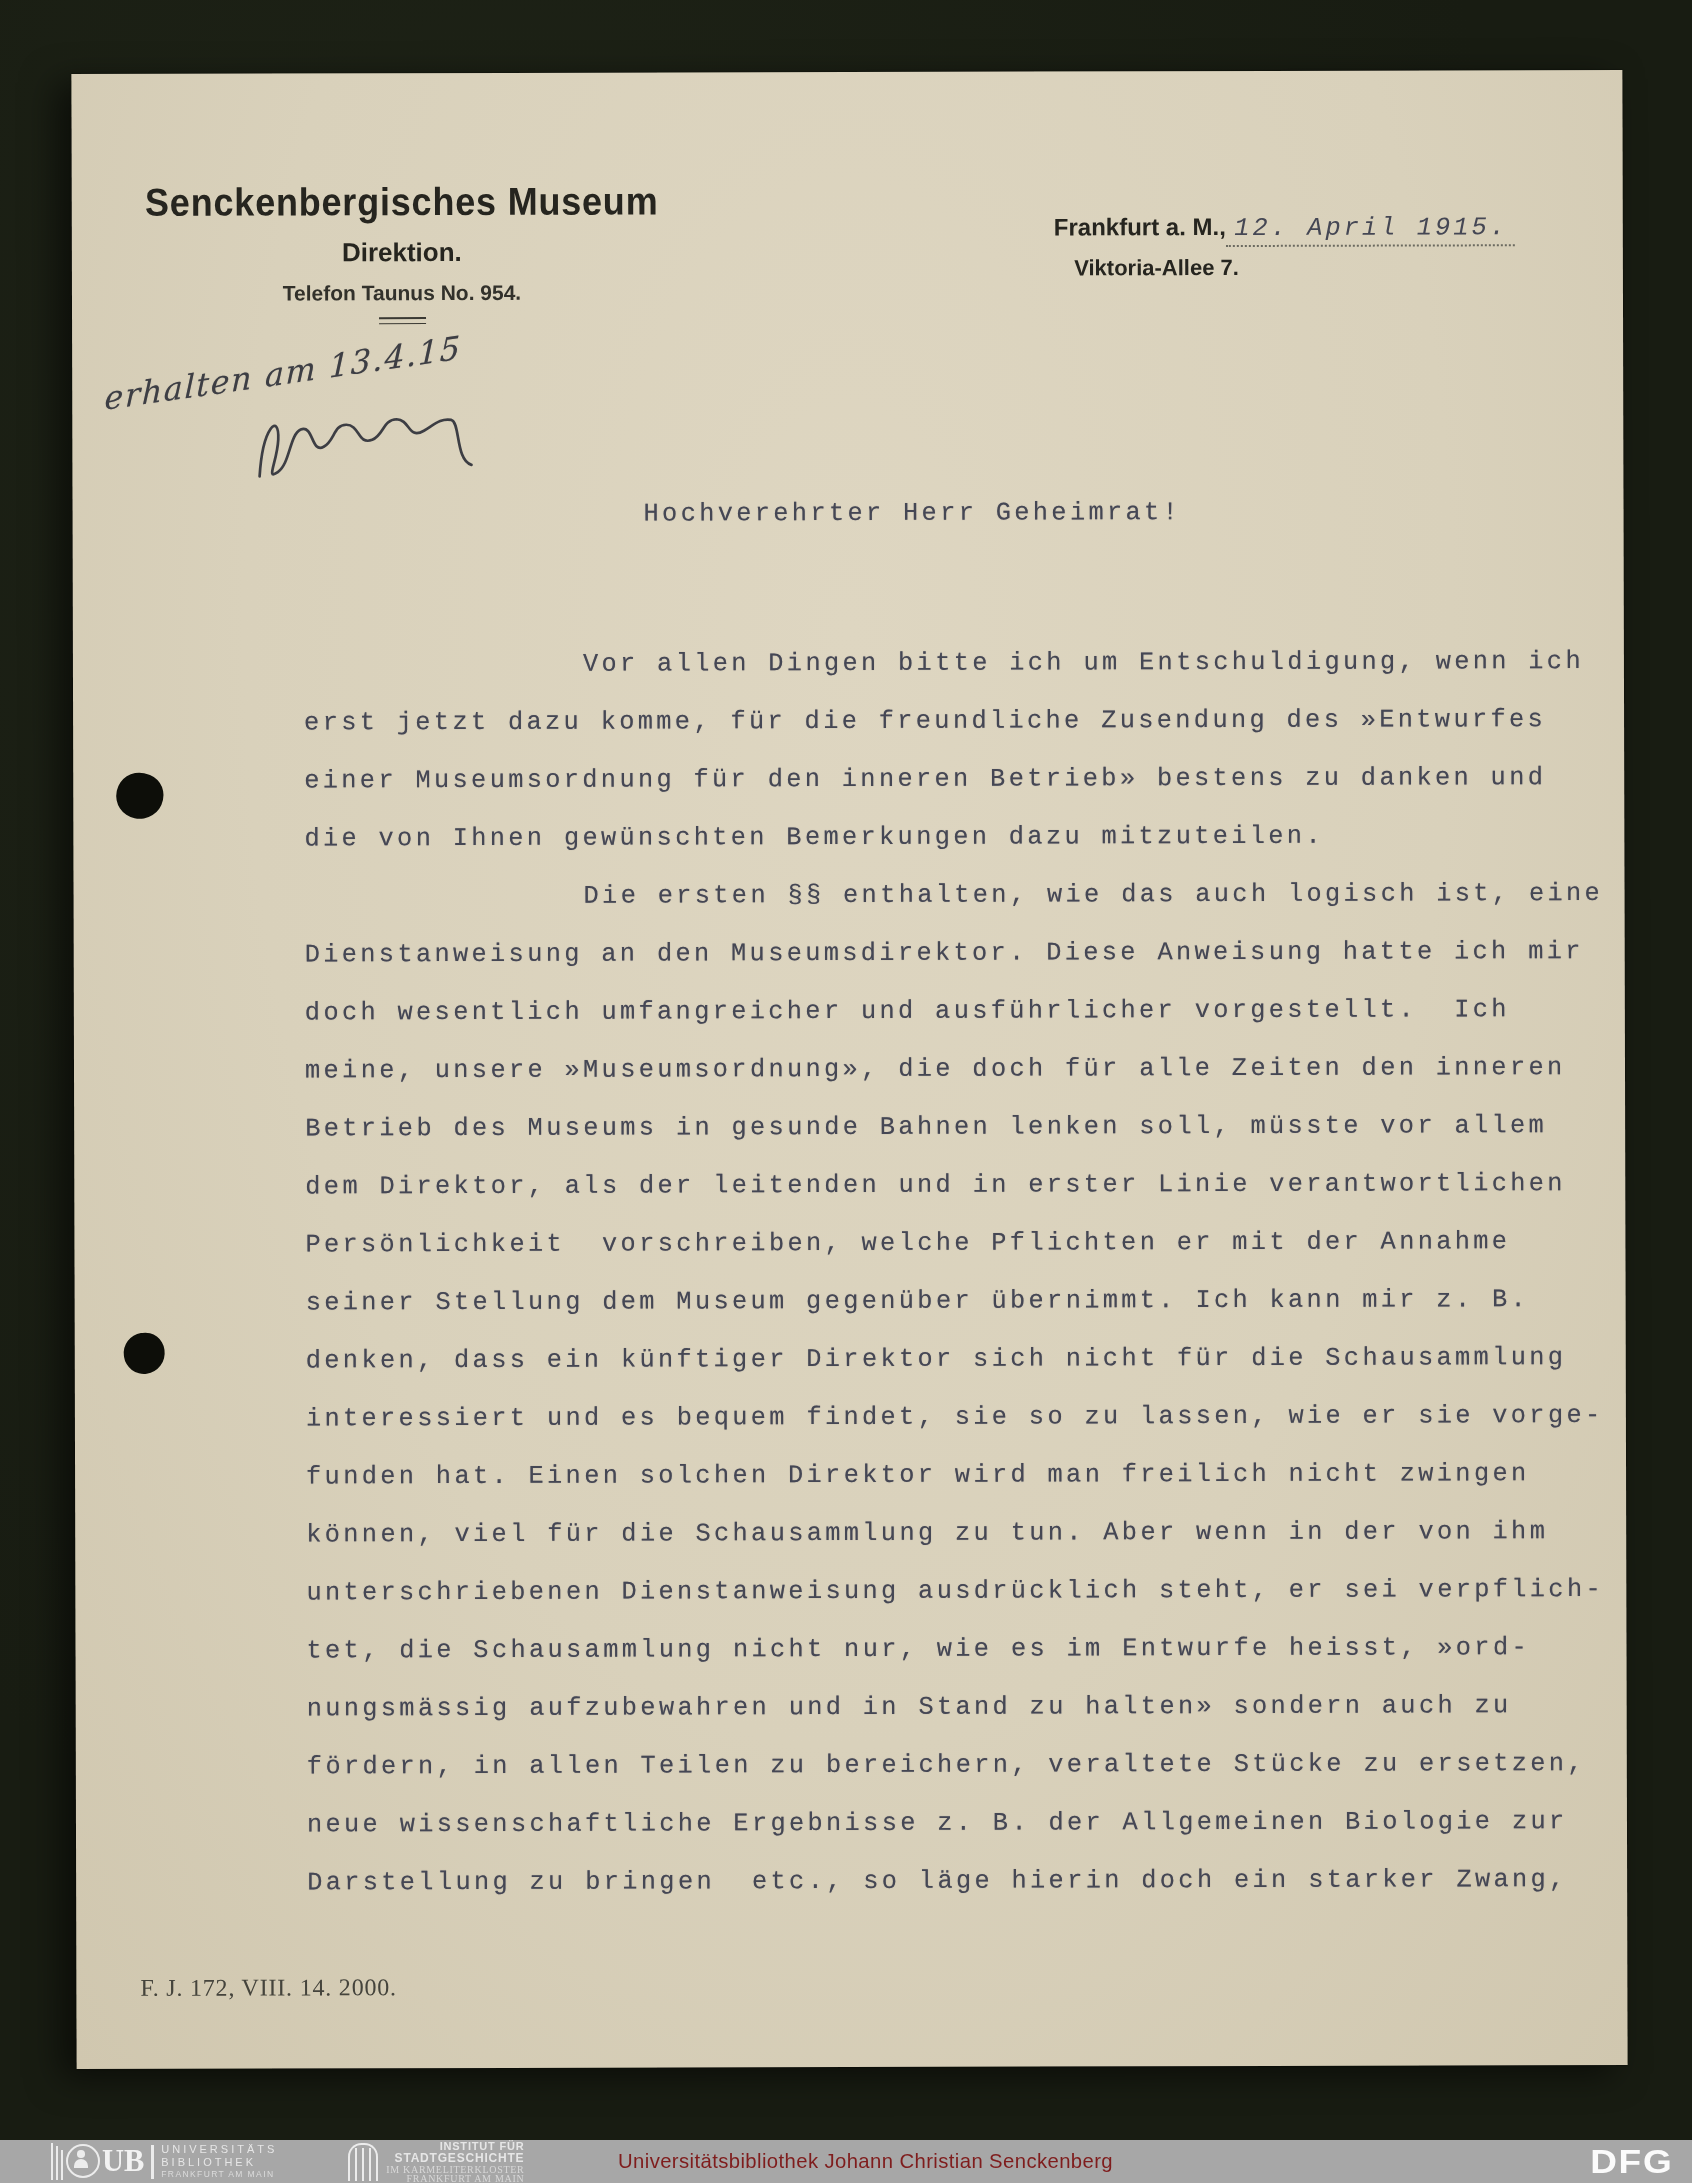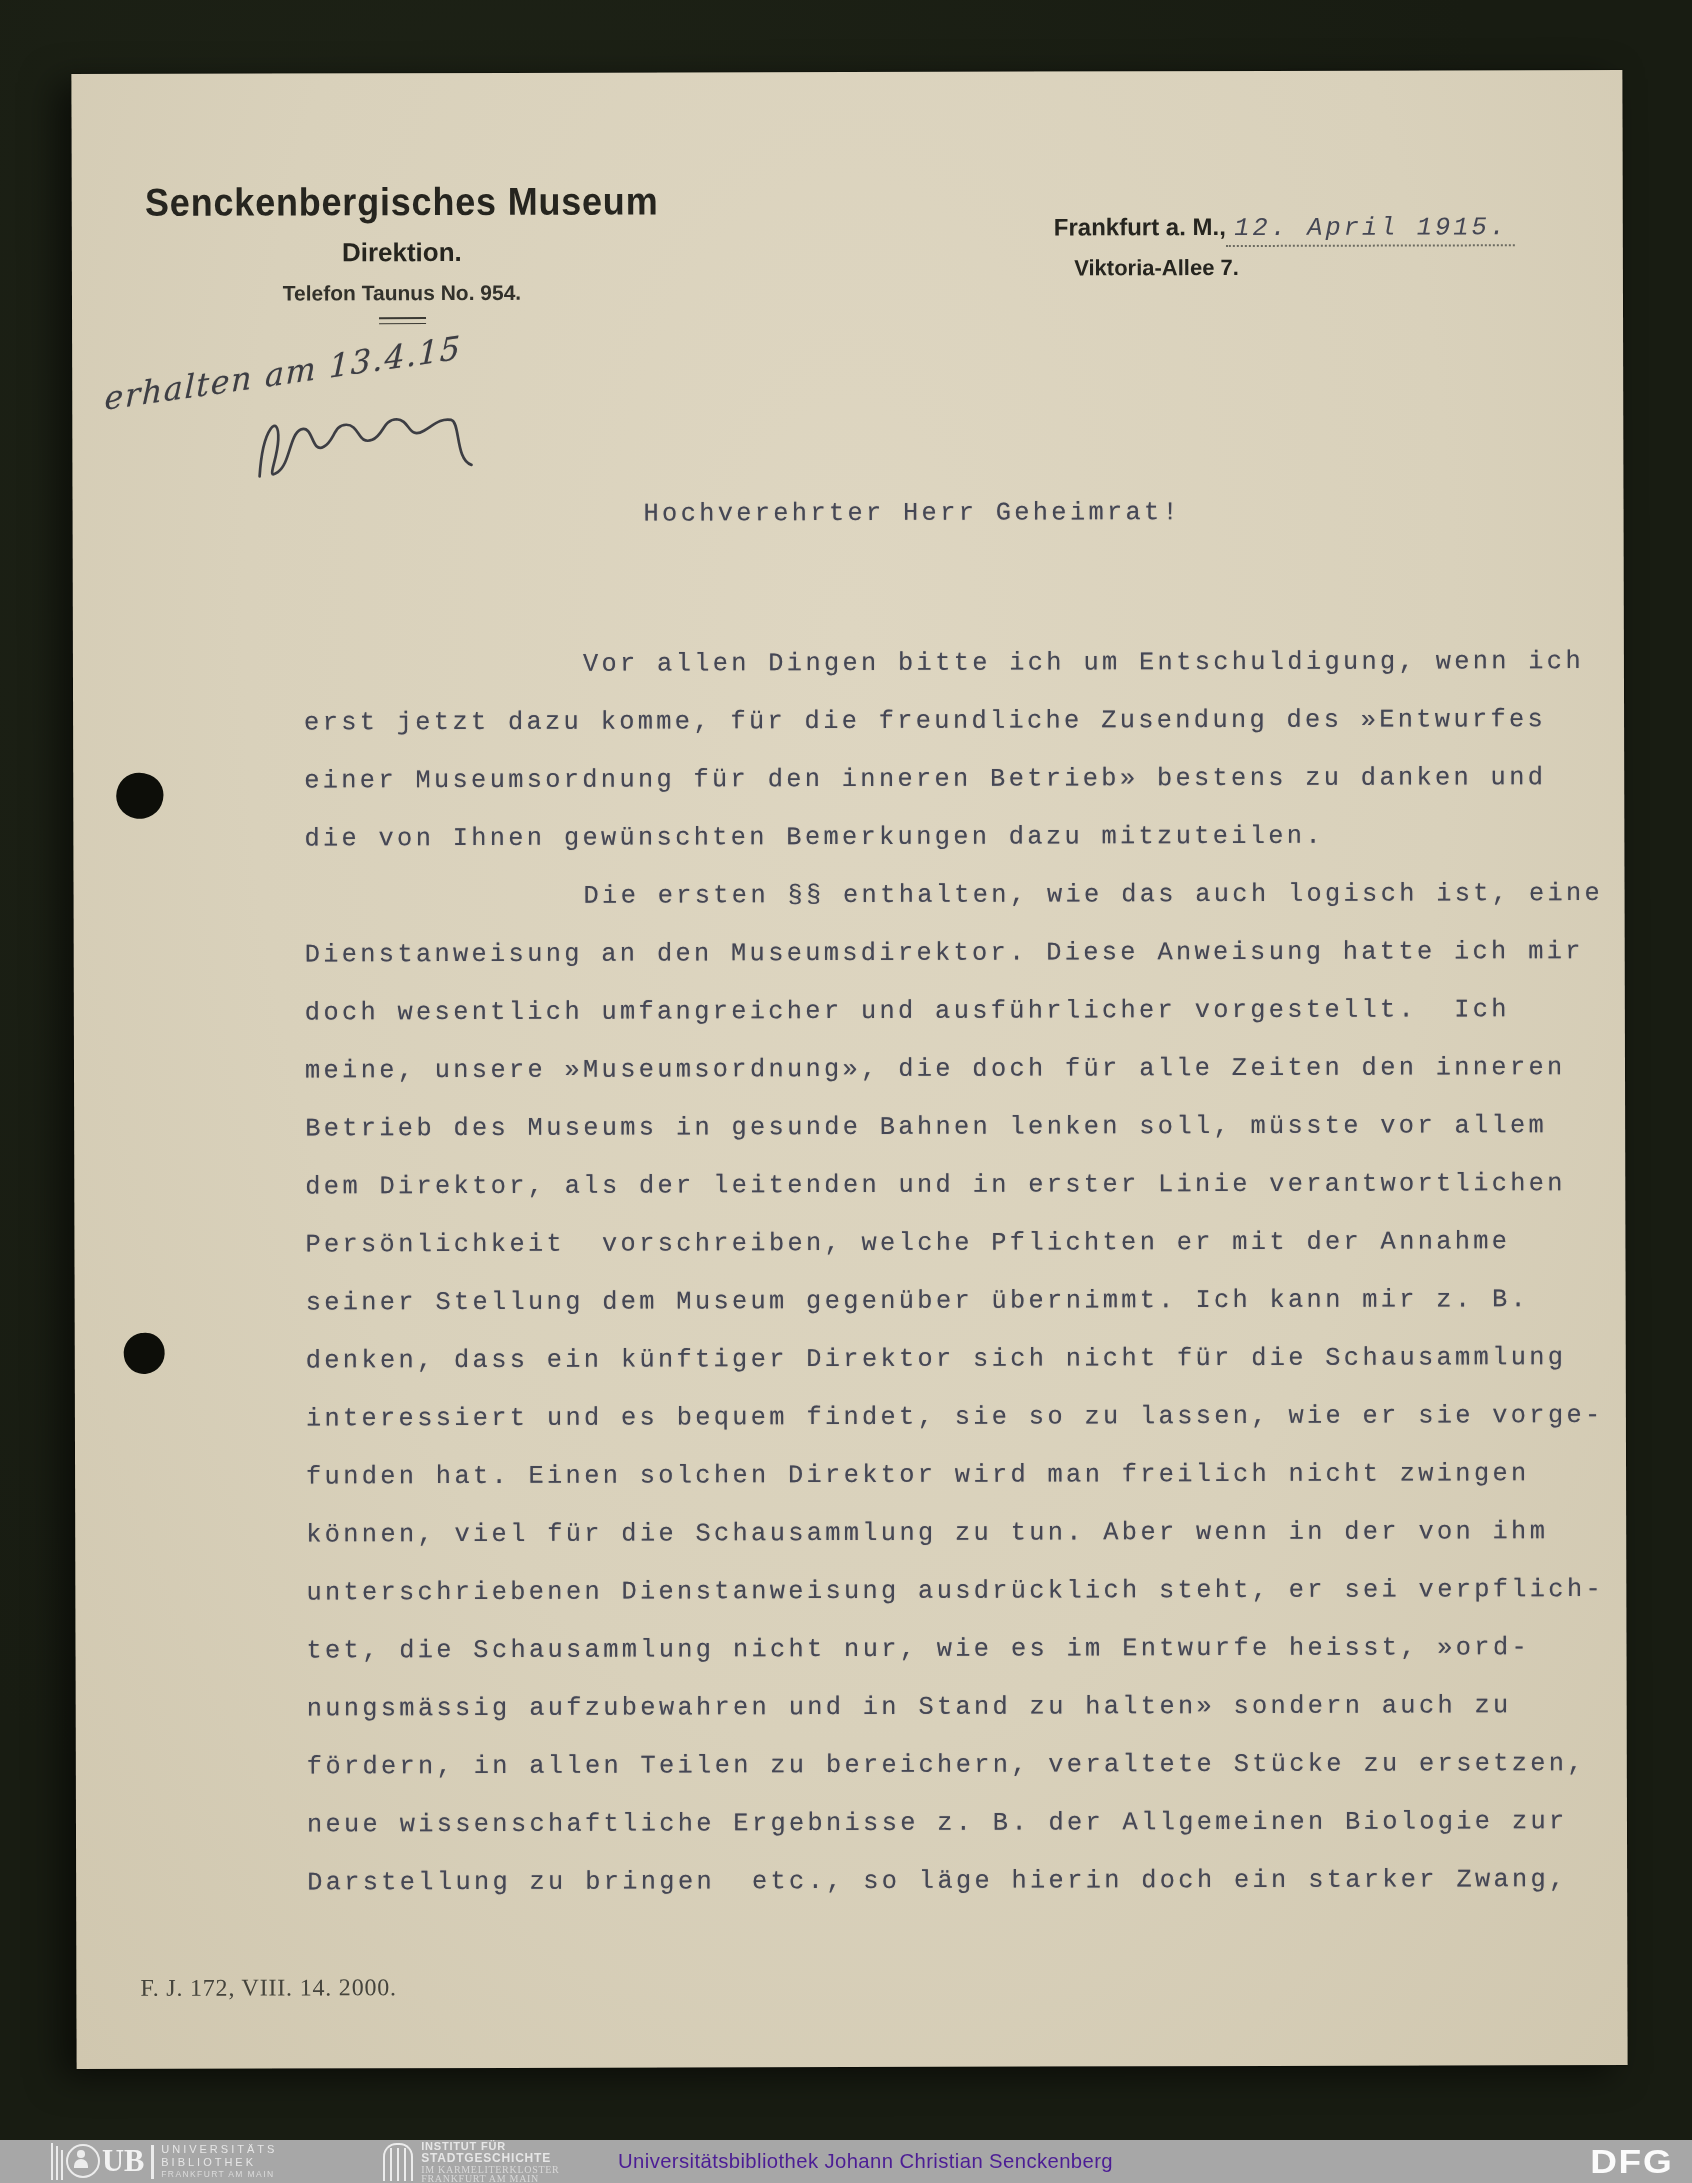--- a/index.html
+++ b/index.html
@@ -112,33 +112,33 @@
     border-radius:7.6px 7.6px 0 0;background:#ececec;
   }
   .ub-abbr{
     font-family:"Liberation Serif", serif;font-weight:bold;font-size:30.5px;
     color:#f2f2f2;margin:0 6.8px 0 1.7px;line-height:37px;
   }
   .ub-sep{width:2.5px;height:34px;background:#ececec;margin-right:7.6px;}
   .logo-textstack{display:flex;flex-direction:column;justify-content:center;color:#e6e6e6;}
   .ub-textstack .l0,.ub-textstack .l1{font-size:11px;letter-spacing:3px;line-height:12.7px;}
   .ub-textstack .l2{font-size:8.5px;letter-spacing:1.4px;line-height:11px;color:#dcdcdc;}
-  .isg-group{display:flex;align-items:center;margin-left:106px;height:39px;}
+  .isg-group{display:flex;align-items:center;margin-left:71px;height:39px;text-align:right;}
   .isg-arch{
     width:25.4px;height:36px;border:2.5px solid #ececec;border-bottom:none;
     border-radius:13.5px 13.5px 0 0;display:flex;justify-content:space-evenly;
     overflow:hidden;margin-right:8.5px;
   }
   .isg-arch span{width:2.5px;height:36px;background:#ececec;display:block;margin-top:3.4px;}
   .isg-textstack .l0{font-size:11px;font-weight:bold;letter-spacing:0.8px;line-height:12px;}
   .isg-textstack .l1{font-size:12px;font-weight:bold;letter-spacing:0.8px;line-height:12.7px;}
   .isg-textstack .l2,.isg-textstack .l3{font-size:10px;letter-spacing:0.7px;line-height:9.3px;color:#d8d8d8;font-family:Liberation Serif, serif;}
   .footer-center{
     position:absolute;left:618px;top:0;height:43px;display:flex;align-items:center;
-    font-size:20.3px;color:#4c1d95;letter-spacing:0.4px;
+    font-size:20.3px;color:#7f1d1d;letter-spacing:0.4px;
   }
   .dfg{
     position:absolute;right:18.6px;top:0;height:43px;display:flex;align-items:center;
     font-size:37px;font-weight:bold;color:#fbfbfb;letter-spacing:1.7px;
     transform:scaleY(.92);
   }
 </style>
 </head>
 <body>
 

